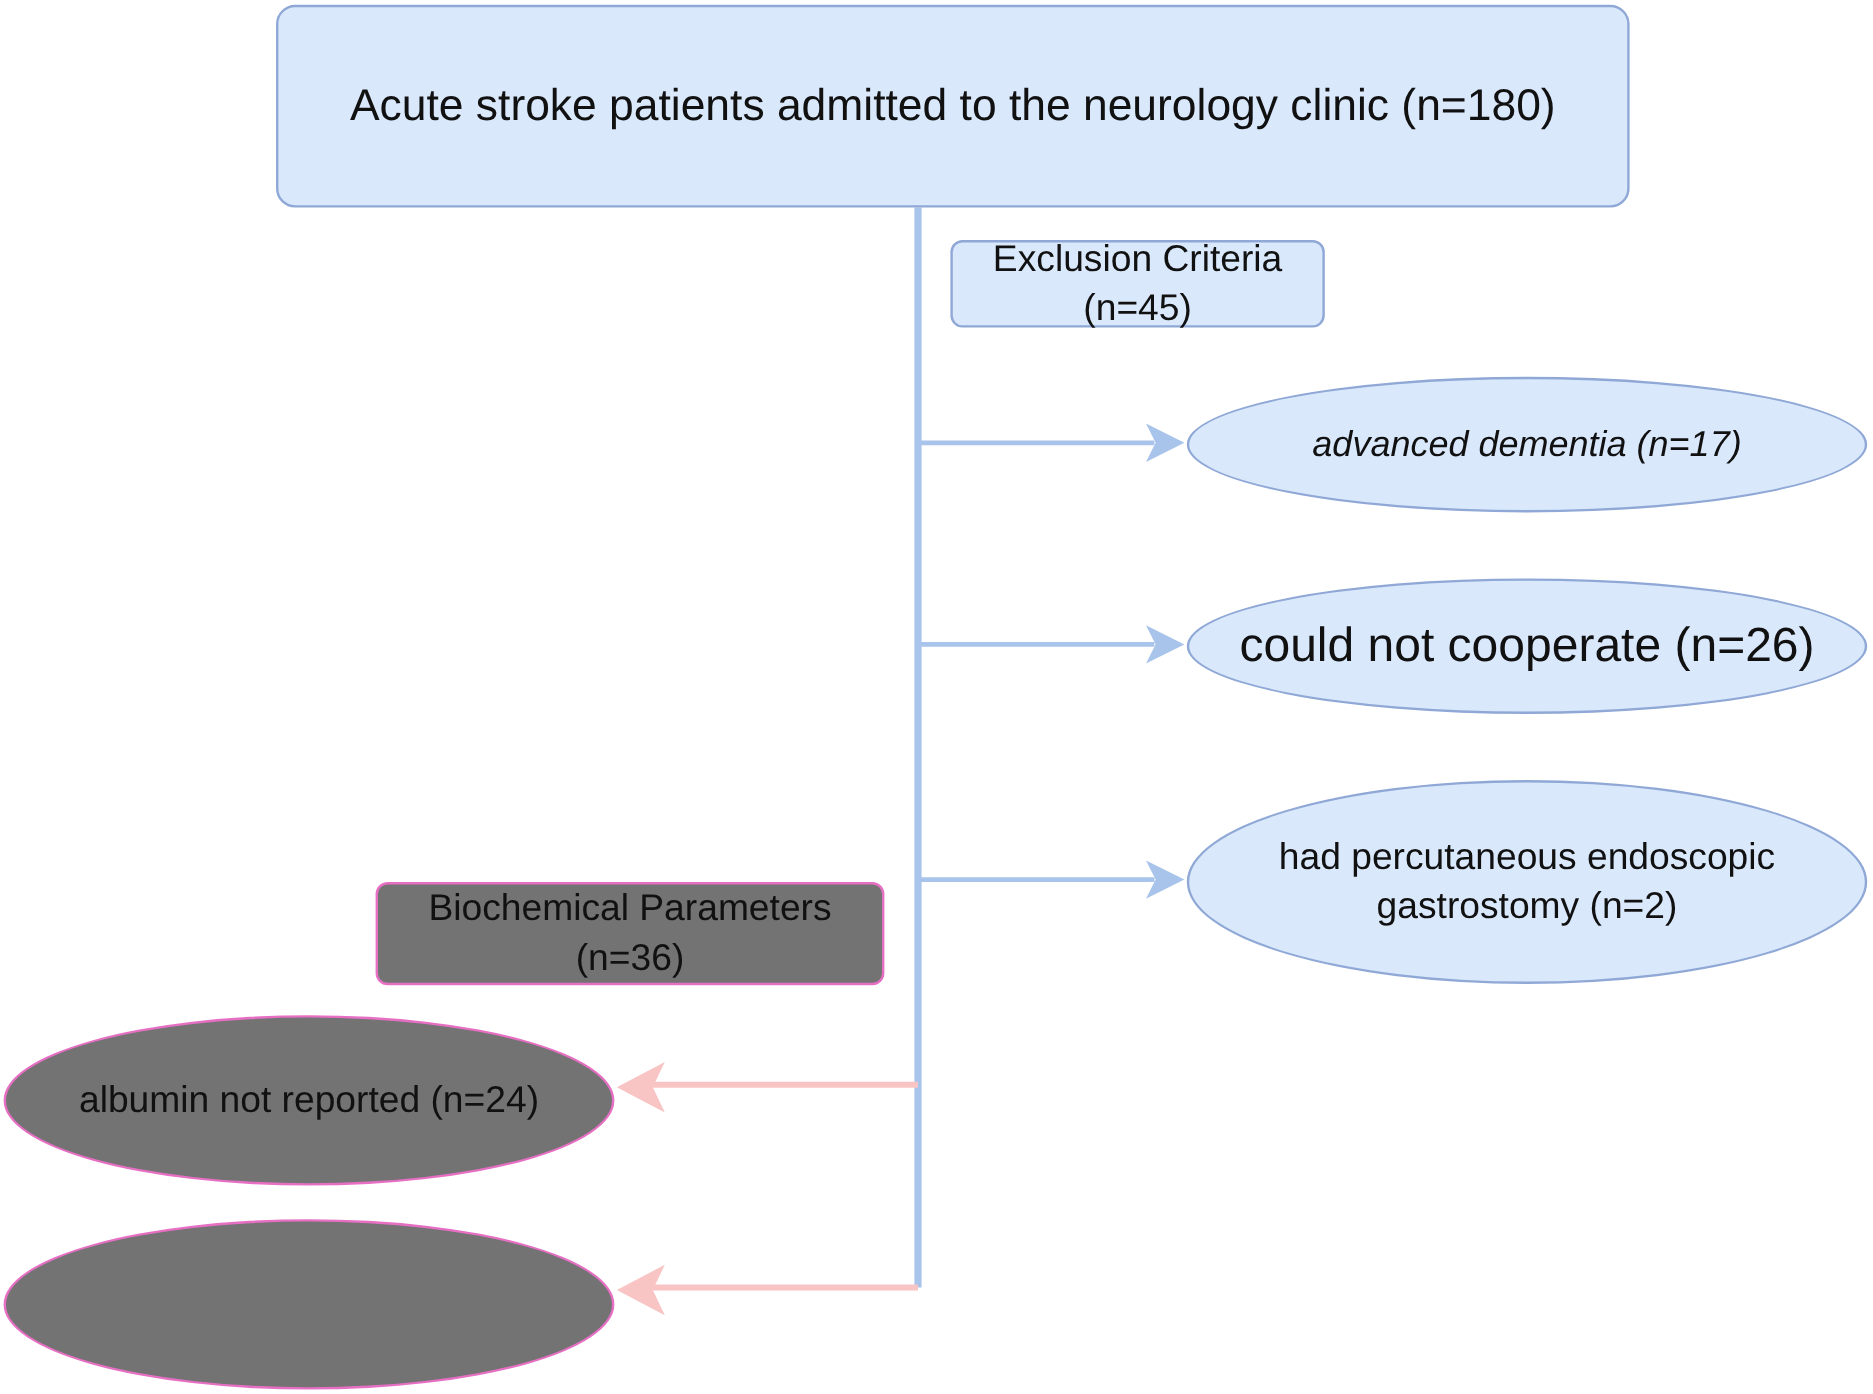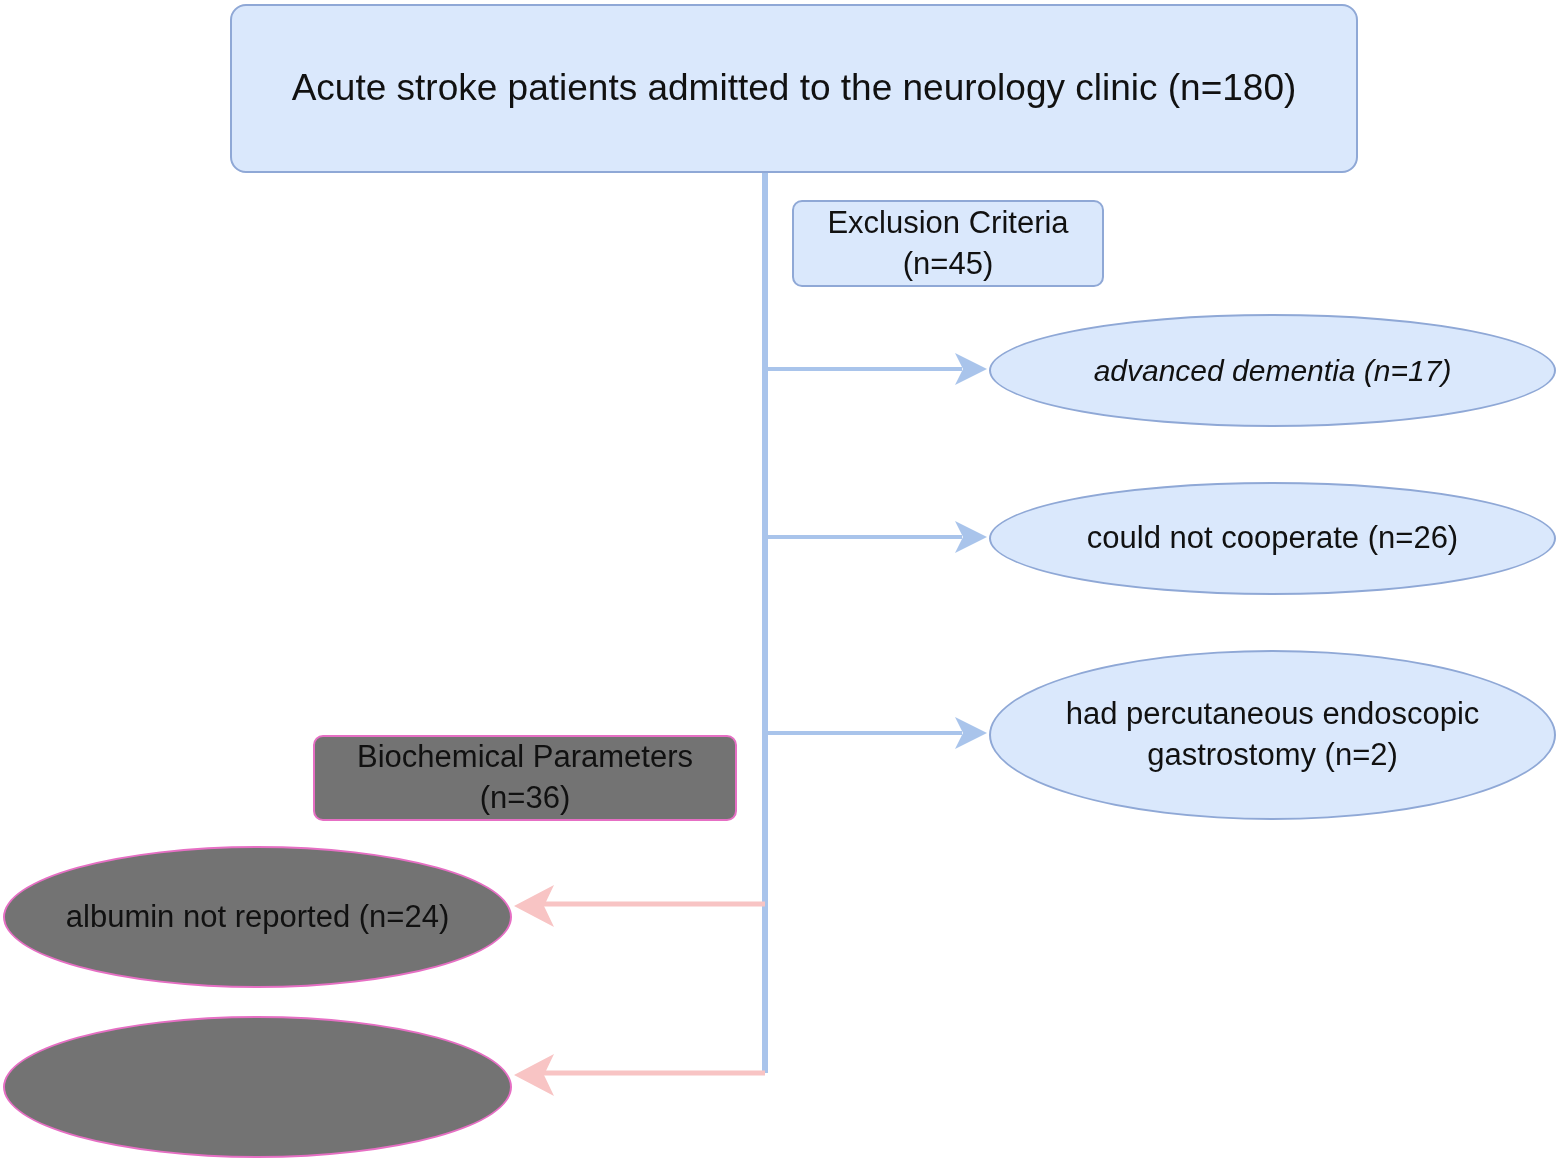--- a/index.html
+++ b/index.html
@@ -6,24 +6,24 @@
     body { width: 1561px; height: 1162px; position: relative; overflow: hidden;
            font-family: "Liberation Sans", sans-serif; color: #111; }
     svg#diagram { position: absolute; left: 0; top: 0; }
     .node { position: absolute; display: flex; align-items: center; justify-content: center;
             text-align: center; box-sizing: border-box; line-height: 1.32; }
     .blue-fill { background: #dae8fc; border: 2px solid #8fa8d6; }
     .pink-fill { background: #737373; border: 2px solid #e66fc4; }
     .rect { border-radius: 16px; }
     .ellipse { border-radius: 50%; }
     .title-box { left: 201px; top: 4px; width: 1128px; height: 169px; font-size: 37px; margin-left: 29px; }
-    .excl-box { left: 792px; top: 200px; width: 312px; height: 87px; font-size: 31px; border-radius: 10px; }
+    .excl-box { left: 792px; top: 200px; width: 312px; height: 73px; font-size: 31px; border-radius: 10px; }
     .bio-box { left: 313px; top: 735px; width: 424px; height: 86px; font-size: 31px; border-radius: 10px; }
     .e1 { left: 989px; top: 314px; width: 567px; height: 113px; font-size: 30px; font-style: italic; }
-    .e2 { left: 989px; top: 482px; width: 567px; height: 113px; font-size: 31px; }
+    .e2 { left: 989px; top: 482px; width: 567px; height: 113px; font-size: 40px; }
     .e3 { left: 989px; top: 650px; width: 567px; height: 170px; font-size: 31px; }
     .p1 { left: 3px; top: 846px; width: 509px; height: 142px; font-size: 31px; }
     .p2 { left: 3px; top: 1016px; width: 509px; height: 142px; font-size: 31px; }
     .node span { display: block; }
   </style>
 </head>
 <body>
 
 <svg id="diagram" width="1561" height="1162">
 

